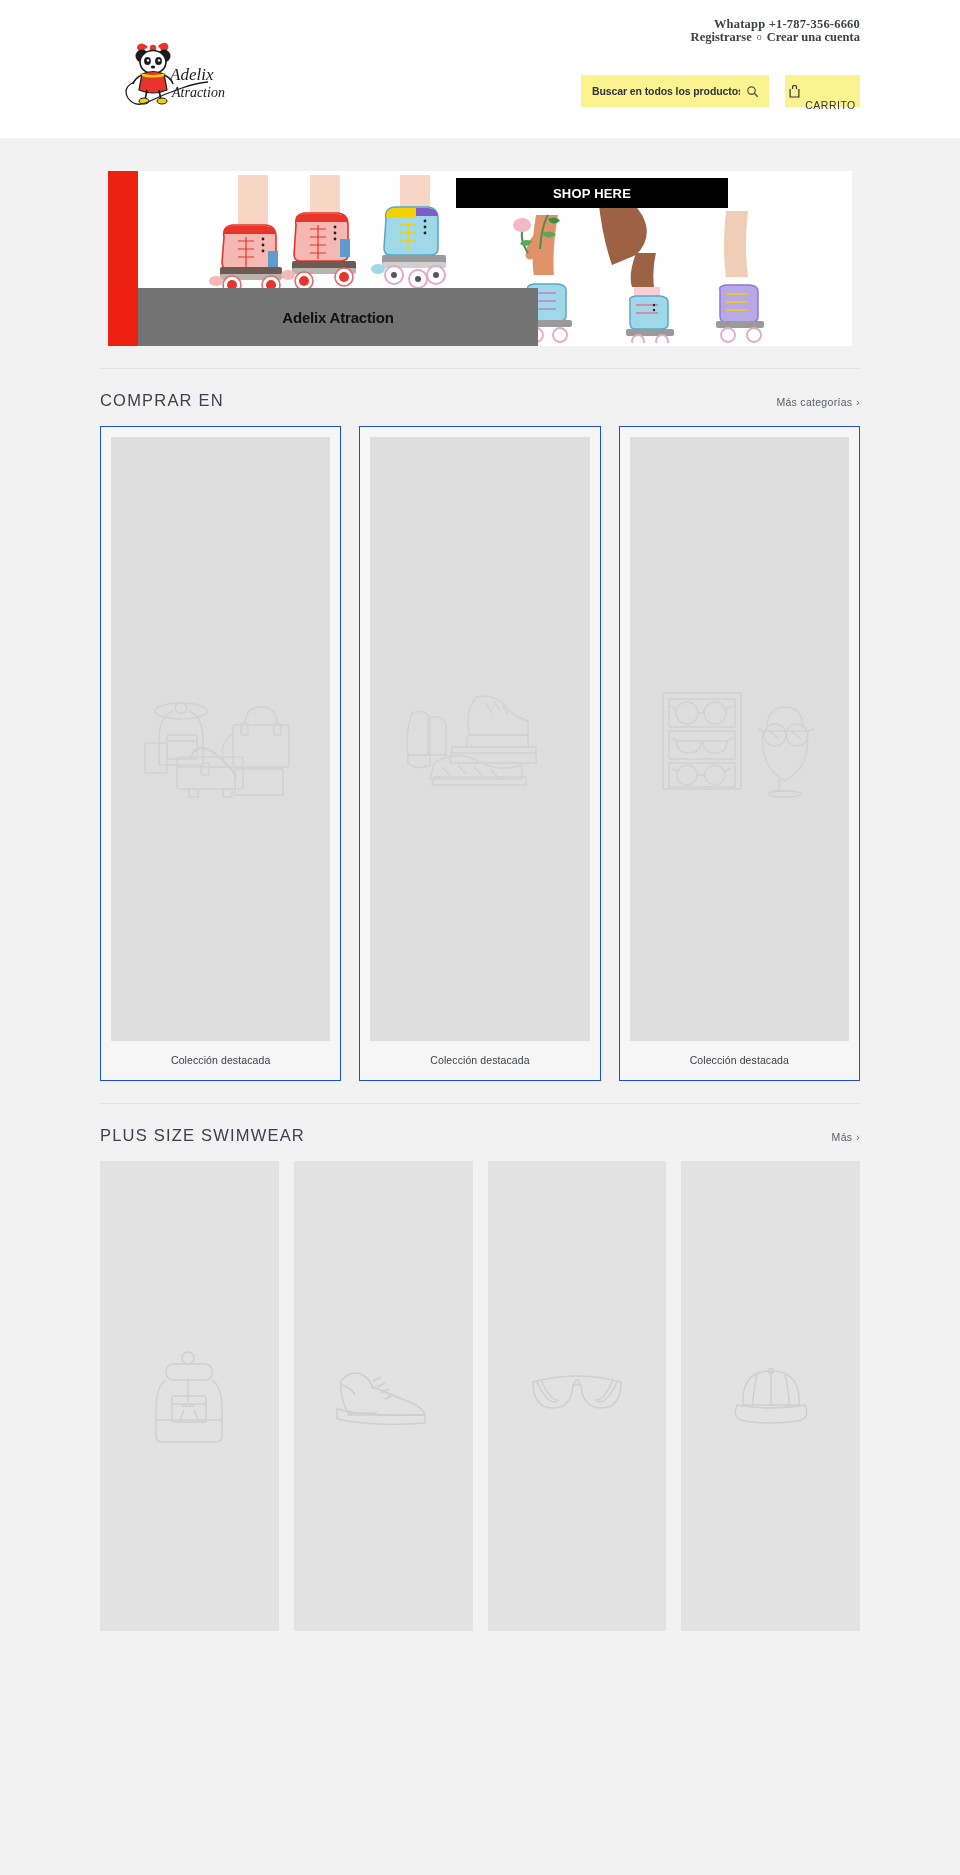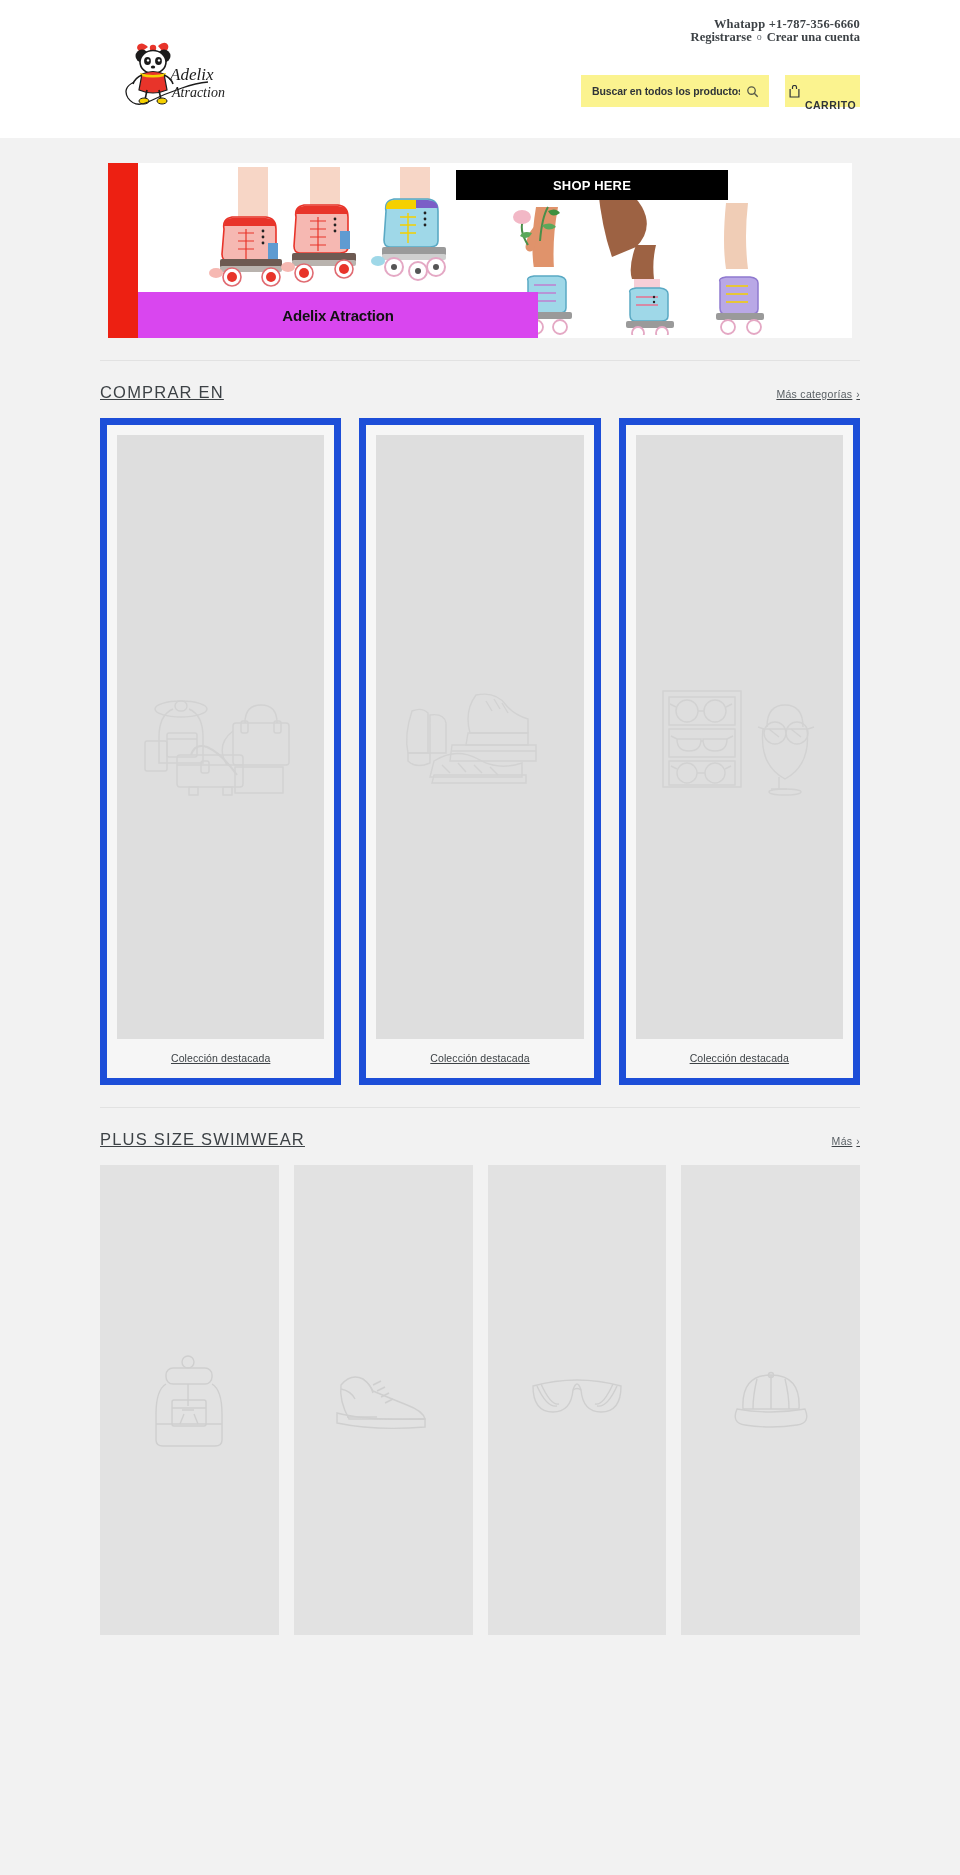--- a/index.html
+++ b/index.html
@@ -104,49 +104,49 @@
     display: flex;
     align-items: center;
     justify-content: center;
     gap: 5px;
     cursor: pointer;
   }
   .cart-ico { width: 11px; height: 13px; }
   .cart-label {
     font-family: "Liberation Sans", sans-serif;
     font-size: 10.5px;
-    font-weight: bold;
+    font-weight: normal;
     letter-spacing: .5px;
     color: #2f3438;
     margin-top: 28px;
   }
 
   
   .page { width: 960px; background: #f2f2f2; padding-bottom: 10px; }
-  .container { width: 760px; margin: 0 auto; text-decoration: underline; }
+  .container { width: 760px; margin: 8px auto; }
 
   
   .banner-wrap { padding-top: 25px; }
   .banner {
     position: relative;
     width: 744px;
     height: 175px;
     margin-left: 8px;
     background: #ffffff;
     overflow: hidden;
   }
   .banner-redbar {
     position: absolute; left: 0; top: 0;
     width: 30px; height: 175px; background: #ed2012;
   }
   .banner-yellow {
     position: absolute;
     left: 30px; bottom: 0;
-    width: 400px; height: 46px;
-    background: #d946ef;
+    width: 400px; height: 58px;
+    background: #737373;
     display: flex; align-items: center; justify-content: center;
   }
   .banner-yellow-text {
     font-family: "Liberation Sans", sans-serif;
     font-size: 15px; font-weight: bold; color: #111;
     letter-spacing: -.2px;
   }
   .banner-black {
     position: absolute;
     left: 348px; top: 7px;
@@ -184,21 +184,21 @@
     text-decoration: none;
     white-space: nowrap;
   }
   .sec-more .chev { margin-left: 4px; font-size: 10px; }
 
   
   .collection-row { display: flex; gap: 18px; }
   .coll-card {
     flex: 1;
     background: #f6f6f6;
-    border: 7px solid #1d4ed8;
+    border: 1px solid #1d4ed8;
     padding: 10px 10px 0 10px;
     display: flex;
     flex-direction: column;
   }
   .coll-img {
     background: #dedede;
     height: 604px;
     display: flex; align-items: center; justify-content: center;
     overflow: hidden;
   }

